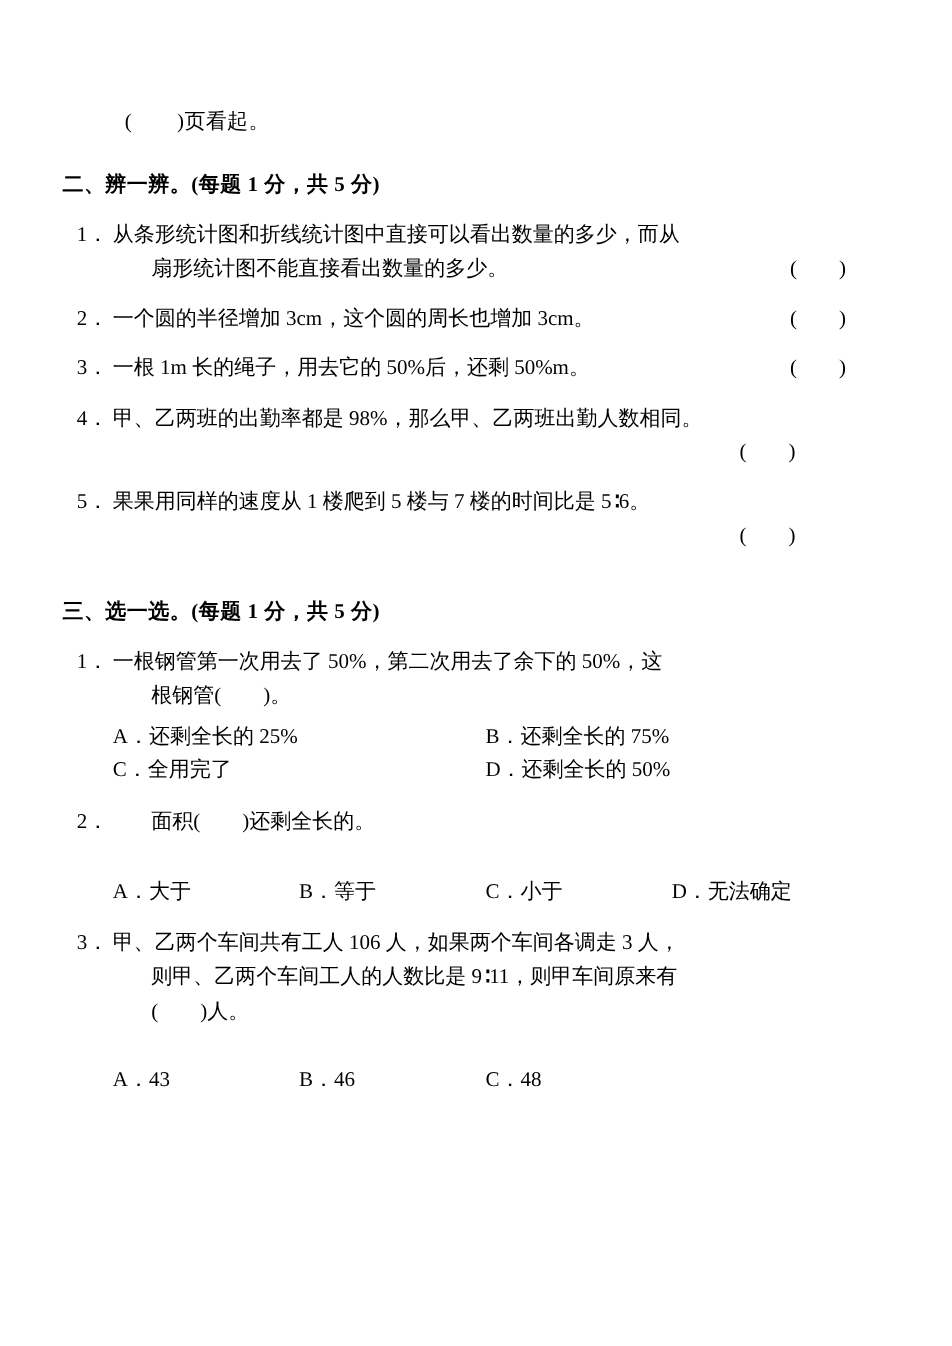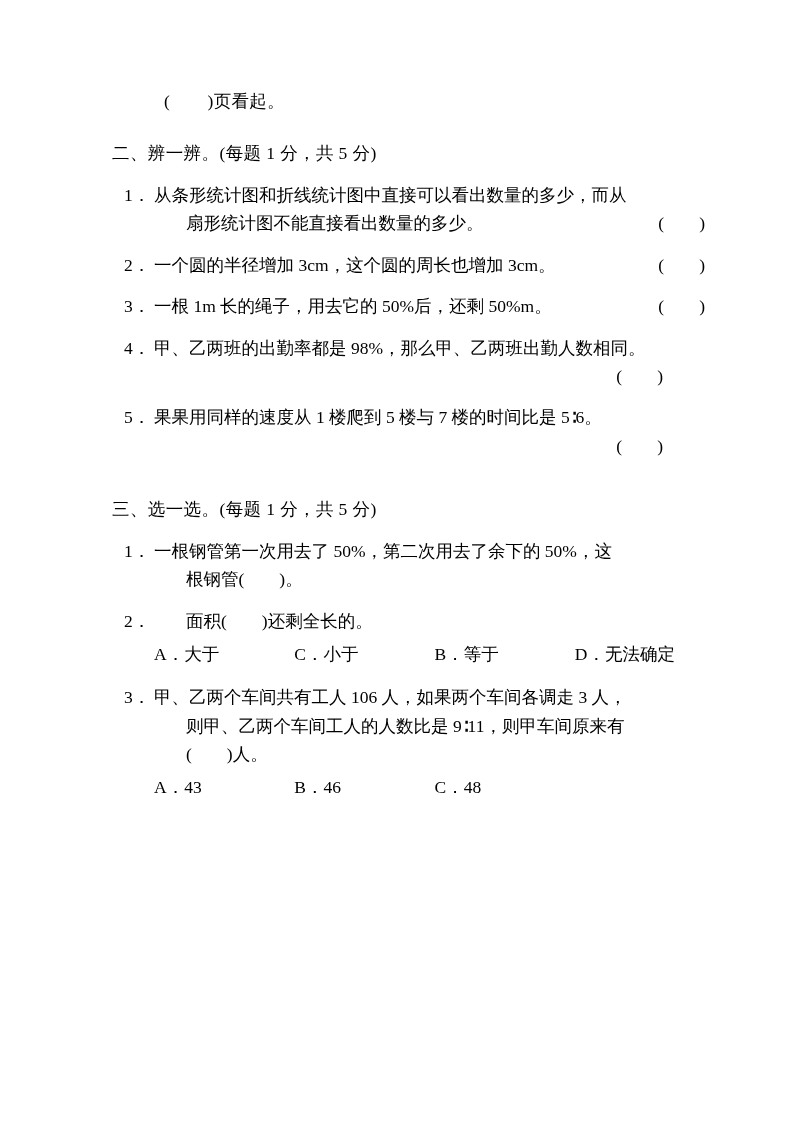--- a/index.html
+++ b/index.html
@@ -12,39 +12,39 @@
     background: #ffffff;
     font-family: "Liberation Serif", "DejaVu Serif", serif;
     color: #000000;
     overflow: hidden;
   }
   .page {
     position: relative;
     width: 793px;
     height: 1122px;
     box-sizing: border-box;
-    padding: 0 78px 0 112px;
+    padding: 0 78px 0 52px;
   }
   .spacer-top { height: 88px; }
 
   .line {
     font-size: 17.5px;
     line-height: 1.55;
     letter-spacing: 0.3px;
   }
 
   
   .carry-line {
     margin-left: 52px;
     margin-bottom: 26px;
   }
 
   .section-head {
     font-size: 17.5px;
-    font-weight: normal;
+    font-weight: bold;
     margin-top: 4px;
     margin-bottom: 16px;
     letter-spacing: 0.4px;
   }
 
   .q {
     display: flex;
     align-items: flex-start;
     margin-bottom: 13px;
     font-size: 17.5px;
@@ -96,20 +96,21 @@
   .opts-2col .col {
     width: 50%;
     white-space: pre;
   }
   .opts-4col {
     display: flex;
   }
   .opts-4col .col {
     width: 25%;
     white-space: pre;
+    margin-top: 24px;
   }
   .gap-md { height: 20px; }
 </style>
 </head>
 <body>
 
 <div class="page">
   <div class="spacer-top"></div>
 
   <div class="line carry-line blank-par">(        )页看起。</div>
@@ -161,32 +162,42 @@
 
   <div class="gap-md"></div>
 
   <div class="section-head">三、选一选。(每题 1 分，共 5 分)</div>
 
   <div class="q">
     <div class="num">1．</div>
     <div class="body">
       <span>一根钢管第一次用去了 50%，第二次用去了余下的 50%，这</span>
       <span class="l2 blank-par">根钢管(        )。</span>
+      <span class="opts">
+        <span class="opts-2col">
+          <span class="col">A．还剩全长的 25%</span>
+          <span class="col">B．还剩全长的 75%</span>
+        </span>
+        <span class="opts-2col">
+          <span class="col">C．全用完了</span>
+          <span class="col">D．还剩全长的 50%</span>
+        </span>
+      </span>
     </div>
   </div>
 
   <div class="q">
     <div class="num">2．</div>
     <div class="body">
       <span class="l2 blank-par">面积(        )还剩全长的。</span>
       <span class="opts">
         <span class="opts-4col">
           <span class="col">A．大于</span>
+          <span class="col">B．等于</span>
           <span class="col">C．小于</span>
-          <span class="col">B．等于</span>
           <span class="col">D．无法确定</span>
         </span>
       </span>
     </div>
   </div>
 
   <div class="q">
     <div class="num">3．</div>
     <div class="body">
       <span>甲、乙两个车间共有工人 106 人，如果两个车间各调走 3 人，</span>

